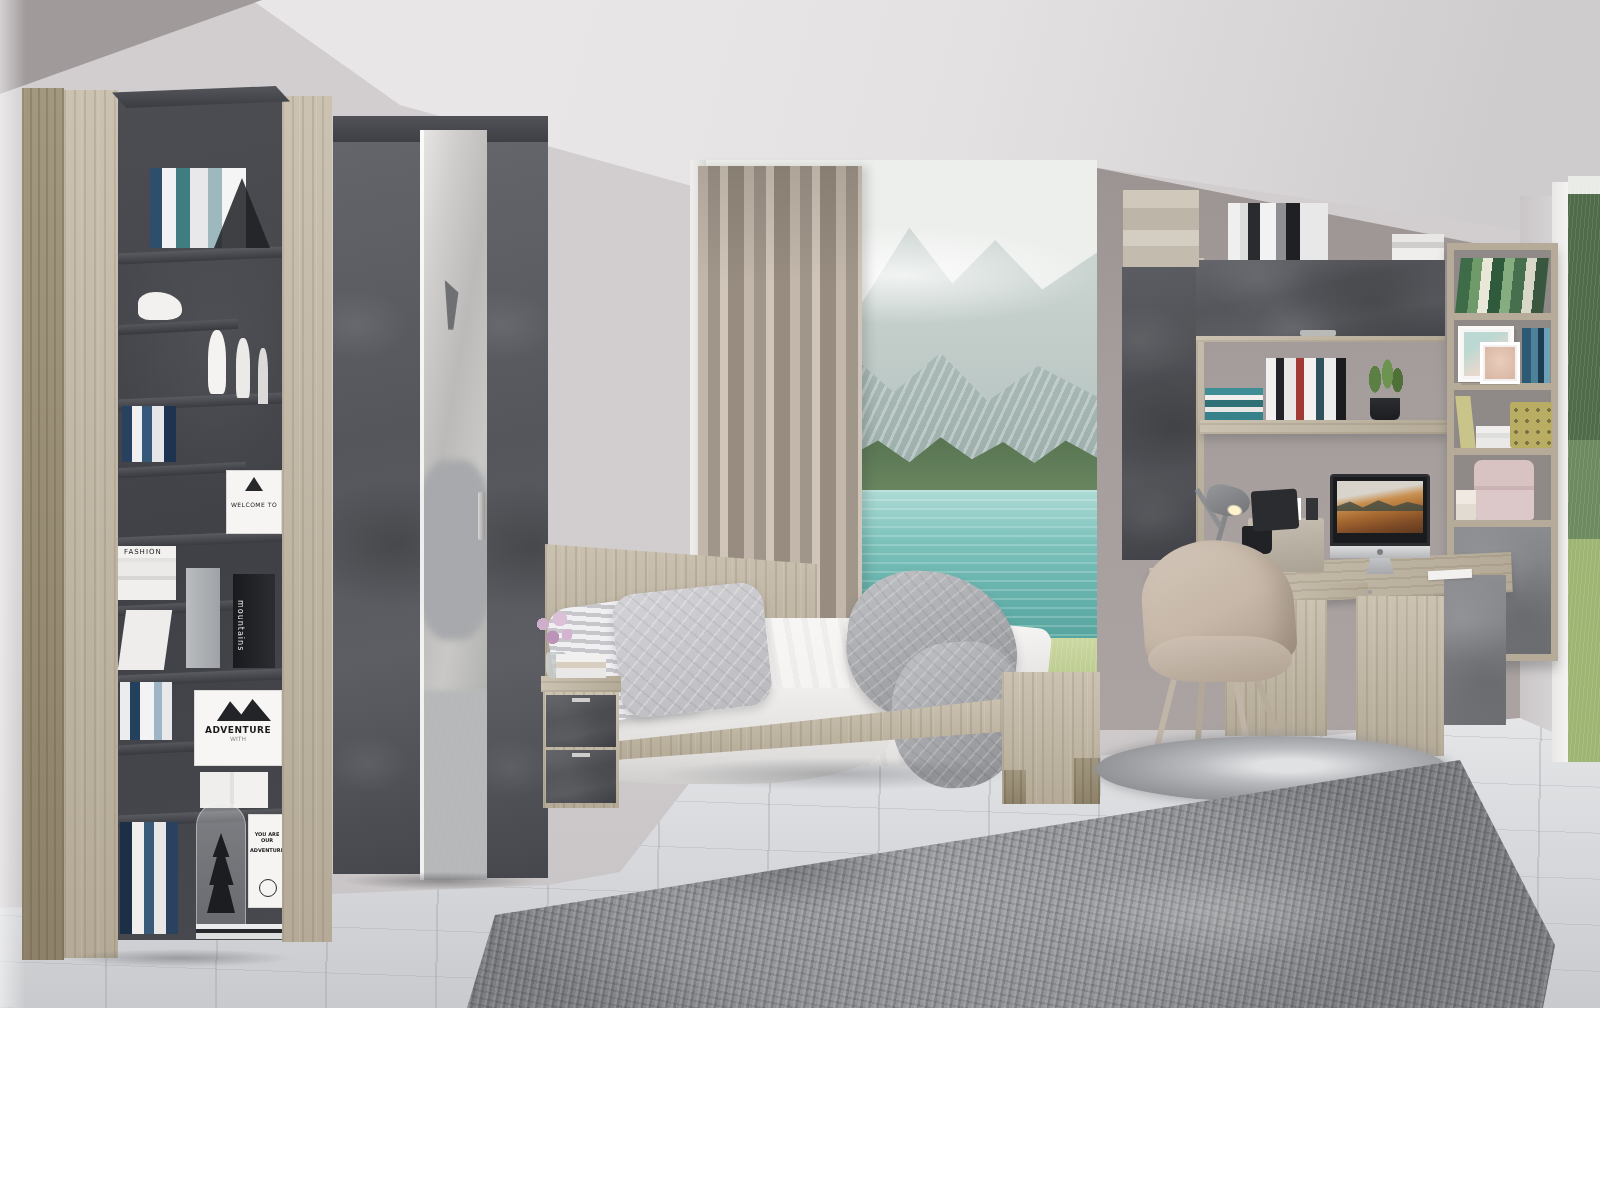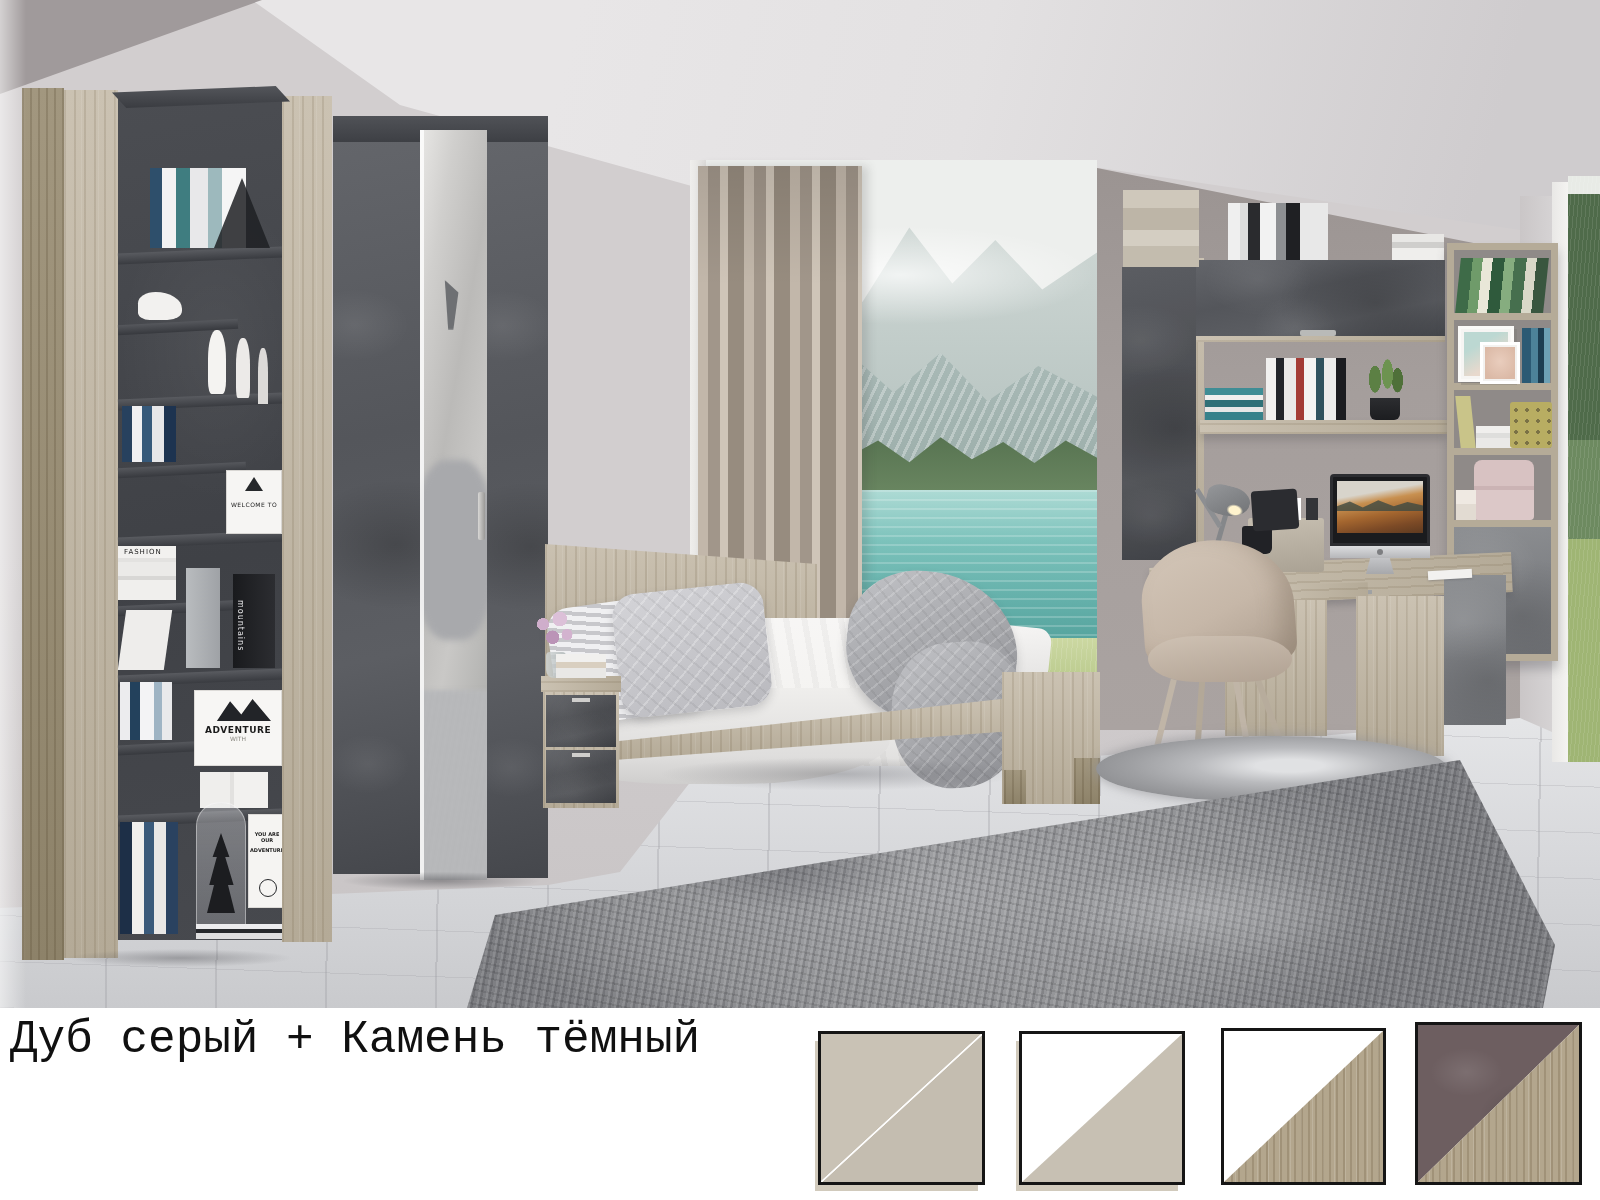--- a/index.html
+++ b/index.html
@@ -319,34 +319,13 @@
 
     <div class="abs" style="left:1096px;top:736px;width:352px;height:66px;border-radius:50%;
                 background:radial-gradient(60% 60% at 55% 45%,#e0e1e3 0 16%,#b9babd 45%,#9fa0a3 75%,#8d8e91 100%);
                 box-shadow:0 0 10px 3px rgba(145,146,150,.55);"></div>
     <div class="abs shaggy" style="left:455px;top:755px;width:1105px;height:253px;
                 clip-path:polygon(40px 160px,1005px 5px,1100px 190px,1088px 253px,12px 253px);"></div>
 
     <div class="abs" style="left:0;top:0;width:26px;height:1008px;background:linear-gradient(90deg,rgba(255,255,255,.55),rgba(255,255,255,0));"></div>
   </div>
 
-  <div id="caption-strip">
-    <div id="caption">Дуб серый + Камень тёмный</div>
-
-    <div class="swatch" style="left: 818px; top: 23px; width: 167px; height: 154px; --c1: #c9c2b5; --c2: #c4bdb0;">
-      <div class="half tl fill-c1"></div>
-      <div class="half br fill-c2"></div>
-      <div class="diagline"></div>
-    </div>
-    <div class="swatch" style="left: 1019px; top: 23px; width: 166px; height: 154px; --c1: #ffffff; --c2: #c7c0b3;">
-      <div class="half tl fill-c1"></div>
-      <div class="half br fill-c2"></div>
-    </div>
-    <div class="swatch" style="left: 1221px; top: 20px; width: 165px; height: 157px; box-shadow: none; --c1: #ffffff; --c2: #b3a68d;">
-      <div class="half tl fill-c1"></div>
-      <div class="half br wood-c2"></div>
-    </div>
-    <div class="swatch" style="left: 1415px; top: 14px; width: 167px; height: 163px; box-shadow: none; --c1: #6d5e60; --c2: #b3a68d;">
-      <div class="half tl stone-c1"></div>
-      <div class="half br wood-c2"></div>
-    </div>
-  </div>
 </div>
 
 </body></html>

